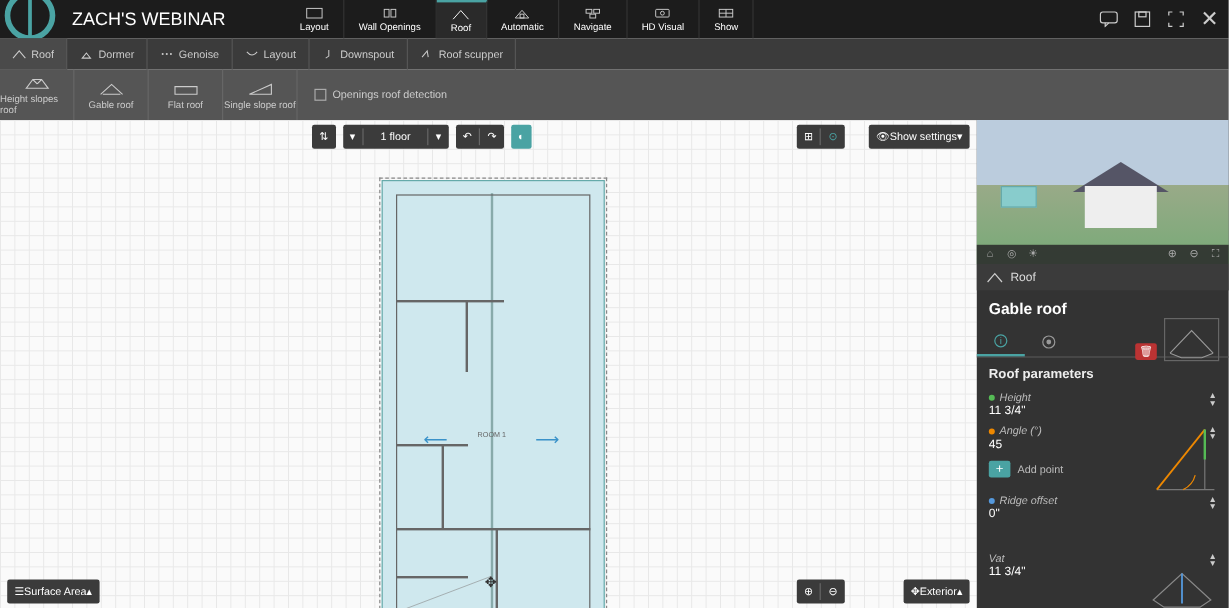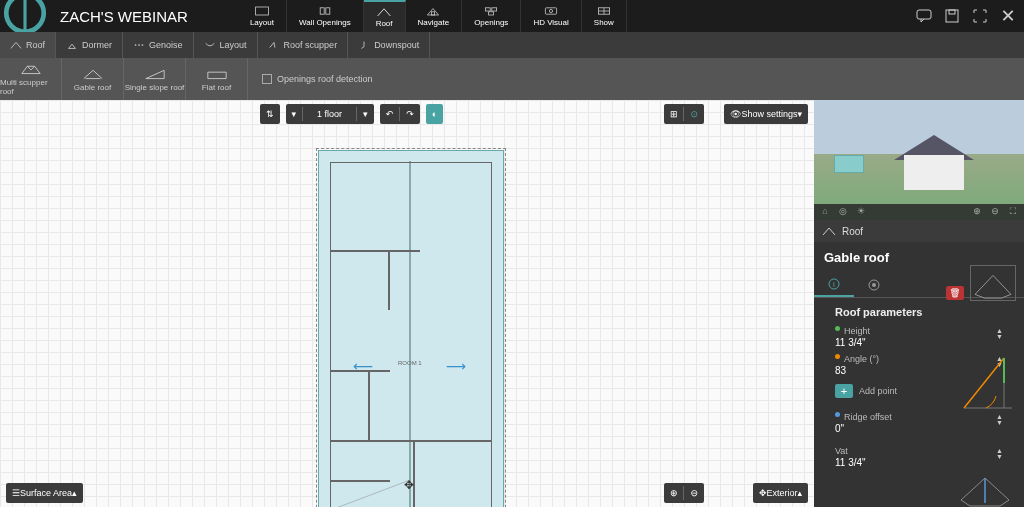--- a/index.html
+++ b/index.html
@@ -69,24 +69,24 @@
 .panel-head{padding:8px 10px;display:flex;align-items:center;justify-content:space-between;}
 .panel-title{font-size:13px;font-weight:bold;color:#fff;}
 .del-btn{width:18px;height:14px;background:#b33;display:flex;align-items:center;justify-content:center;font-size:9px;cursor:pointer;color:#fff;border-radius:2px;}
 .thumb{position:absolute;right:8px;top:165px;width:46px;height:36px;border:1px solid #666;}
 .thumb svg{width:100%;height:100%;}
 
 .subtabs{display:flex;border-bottom:1px solid #555;}
 .subtab{flex:0 0 40px;height:24px;display:flex;align-items:center;justify-content:center;cursor:pointer;}
 .subtab.active{border-bottom:2px solid #4aa3a3;}
 
-.params{padding:8px 21px;font-size:9px;color:#bbb;display:flex;flex-direction:column;gap:6px;overflow:auto;}
+.params{padding:8px 10px;font-size:9px;color:#bbb;display:flex;flex-direction:column;gap:6px;overflow:auto;}
 .params h4{font-size:11px;color:#eee;margin-bottom:2px;}
 .param{display:flex;flex-direction:column;gap:1px;position:relative;}
-.param-label{display:flex;gap:4px;}
+.param-label{display:flex;align-items:center;gap:4px;font-style:italic;}
 .dot{width:5px;height:5px;border-radius:50%;}
 .dot.g{background:#5b5;}
 .dot.o{background:#e80;}
 .dot.b{background:#59d;}
 .param-val{color:#fff;font-size:10px;padding-right:14px;}
 .spinner{position:absolute;right:0;top:2px;display:flex;flex-direction:column;font-size:7px;line-height:6px;color:#ccc;}
 .diagram{position:absolute;right:10px;top:248px;width:58px;height:72px;}
 .diagram svg{width:100%;height:100%;}
 .diagram2{position:absolute;right:10px;top:370px;width:58px;height:40px;}
 
@@ -125,29 +125,29 @@
           <svg viewBox="0 0 20 14">
             <path d="M2 12 L10 3 L18 12" fill="none" stroke="#fff"></path>
           </svg>
           <span>Roof</span>
         </div>
       <div class="mode-tab">
           <svg viewBox="0 0 20 14">
             <path d="M3 12 L10 4 L17 12 Z" fill="none" stroke="#ccc"></path>
             <rect x="8" y="8" width="4" height="4" fill="none" stroke="#ccc"></rect>
           </svg>
-          <span>Navigate</span>
+          <span>Automatic</span>
         </div>
       <div class="mode-tab">
           <svg viewBox="0 0 20 14">
             <rect x="3" y="3" width="6" height="4" fill="none" stroke="#ccc"></rect>
             <rect x="11" y="3" width="6" height="4" fill="none" stroke="#ccc"></rect>
             <rect x="7" y="8" width="6" height="4" fill="none" stroke="#ccc"></rect>
           </svg>
-          <span>Openings</span>
+          <span>Navigate</span>
         </div>
       <div class="mode-tab">
           <svg viewBox="0 0 20 14">
             <rect x="3" y="3" width="14" height="8" rx="1" fill="none" stroke="#ccc"></rect>
             <circle cx="10" cy="7" r="2" fill="none" stroke="#ccc"></circle>
           </svg>
           <span>HD Visual</span>
         </div>
       <div class="mode-tab">
           <svg viewBox="0 0 20 14">
@@ -201,57 +201,57 @@
         <span>Genoise</span>
       </div>
     <div class="tab2">
         <svg viewBox="0 0 14 10">
           <path d="M2 3 Q7 9 12 3" fill="none" stroke="#ccc"></path>
         </svg>
         <span>Layout</span>
       </div>
     <div class="tab2">
         <svg viewBox="0 0 14 10">
+          <path d="M7 1 V7 L4 9" fill="none" stroke="#ccc"></path>
+        </svg>
+        <span>Downspout</span>
+      </div>
+    <div class="tab2">
+        <svg viewBox="0 0 14 10">
           <path d="M2 8 L7 2 L8 8" fill="none" stroke="#ccc"></path>
         </svg>
         <span>Roof scupper</span>
-      </div>
-    <div class="tab2">
-        <svg viewBox="0 0 14 10">
-          <path d="M7 1 V7 L4 9" fill="none" stroke="#ccc"></path>
-        </svg>
-        <span>Downspout</span>
       </div>
   </div>
 
   <div class="toolbar3">
     <div class="tool3">
         <svg viewBox="0 0 24 14">
           <path d="M2 12 L8 4 L16 4 L22 12 Z M8 4 L12 8 M16 4 L12 8" stroke-width="1"></path>
         </svg>
-        <span>Multi scupper roof</span>
+        <span>Height slopes roof</span>
       </div>
     <div class="tool3">
         <svg viewBox="0 0 24 14">
           <path d="M2 12 L12 3 L22 12" stroke-width="1"></path>
           <path d="M4 12 H20"></path>
         </svg>
         <span>Gable roof</span>
       </div>
     <div class="tool3">
         <svg viewBox="0 0 24 14">
-          <path d="M2 12 L22 3 L22 12 Z" stroke-width="1"></path>
-        </svg>
-        <span>Single slope roof</span>
+          <path d="M2 5 H22 V12 H2 Z" stroke-width="1"></path>
+        </svg>
+        <span>Flat roof</span>
       </div>
     <div class="tool3">
         <svg viewBox="0 0 24 14">
-          <path d="M2 5 H22 V12 H2 Z" stroke-width="1"></path>
-        </svg>
-        <span>Flat roof</span>
+          <path d="M2 12 L22 3 L22 12 Z" stroke-width="1"></path>
+        </svg>
+        <span>Single slope roof</span>
       </div>
     <label class="auto-check">
         <span class="box"></span>
         <span>Openings roof detection</span>
       </label>
   </div>
 
   <div class="split">
 
     <div class="canvas-wrap">
@@ -378,38 +378,38 @@
               <span>Height</span>
             </span>
           <span class="param-val">11 3/4"</span>
           <span class="spinner">▲<br>▼</span>
         </div>
         <div class="param">
           <span class="param-label">
               <span class="dot o"></span>
               <span>Angle (°)</span>
             </span>
-          <span class="param-val">83</span>
+          <span class="param-val">45</span>
           <span class="spinner">▲<br>▼</span>
         </div>
 
         <div class="add-pt">
           <span class="add-ico">+</span>
           <span>Add point</span>
         </div>
 
         <div class="param" style="margin-top:6px">
           <span class="param-label">
               <span class="dot b"></span>
               <span>Ridge offset</span>
             </span>
           <span class="param-val">0"</span>
           <span class="spinner">▲<br>▼</span>
         </div>
-        <div class="param" style="margin-top:6px">
+        <div class="param" style="margin-top:20px">
           <span class="param-label">
               <span>Vat</span>
             </span>
           <span class="param-val">11 3/4"</span>
           <span class="spinner">▲<br>▼</span>
         </div>
       </div>
 
       <div class="diagram">
         <svg viewBox="0 0 58 72">

